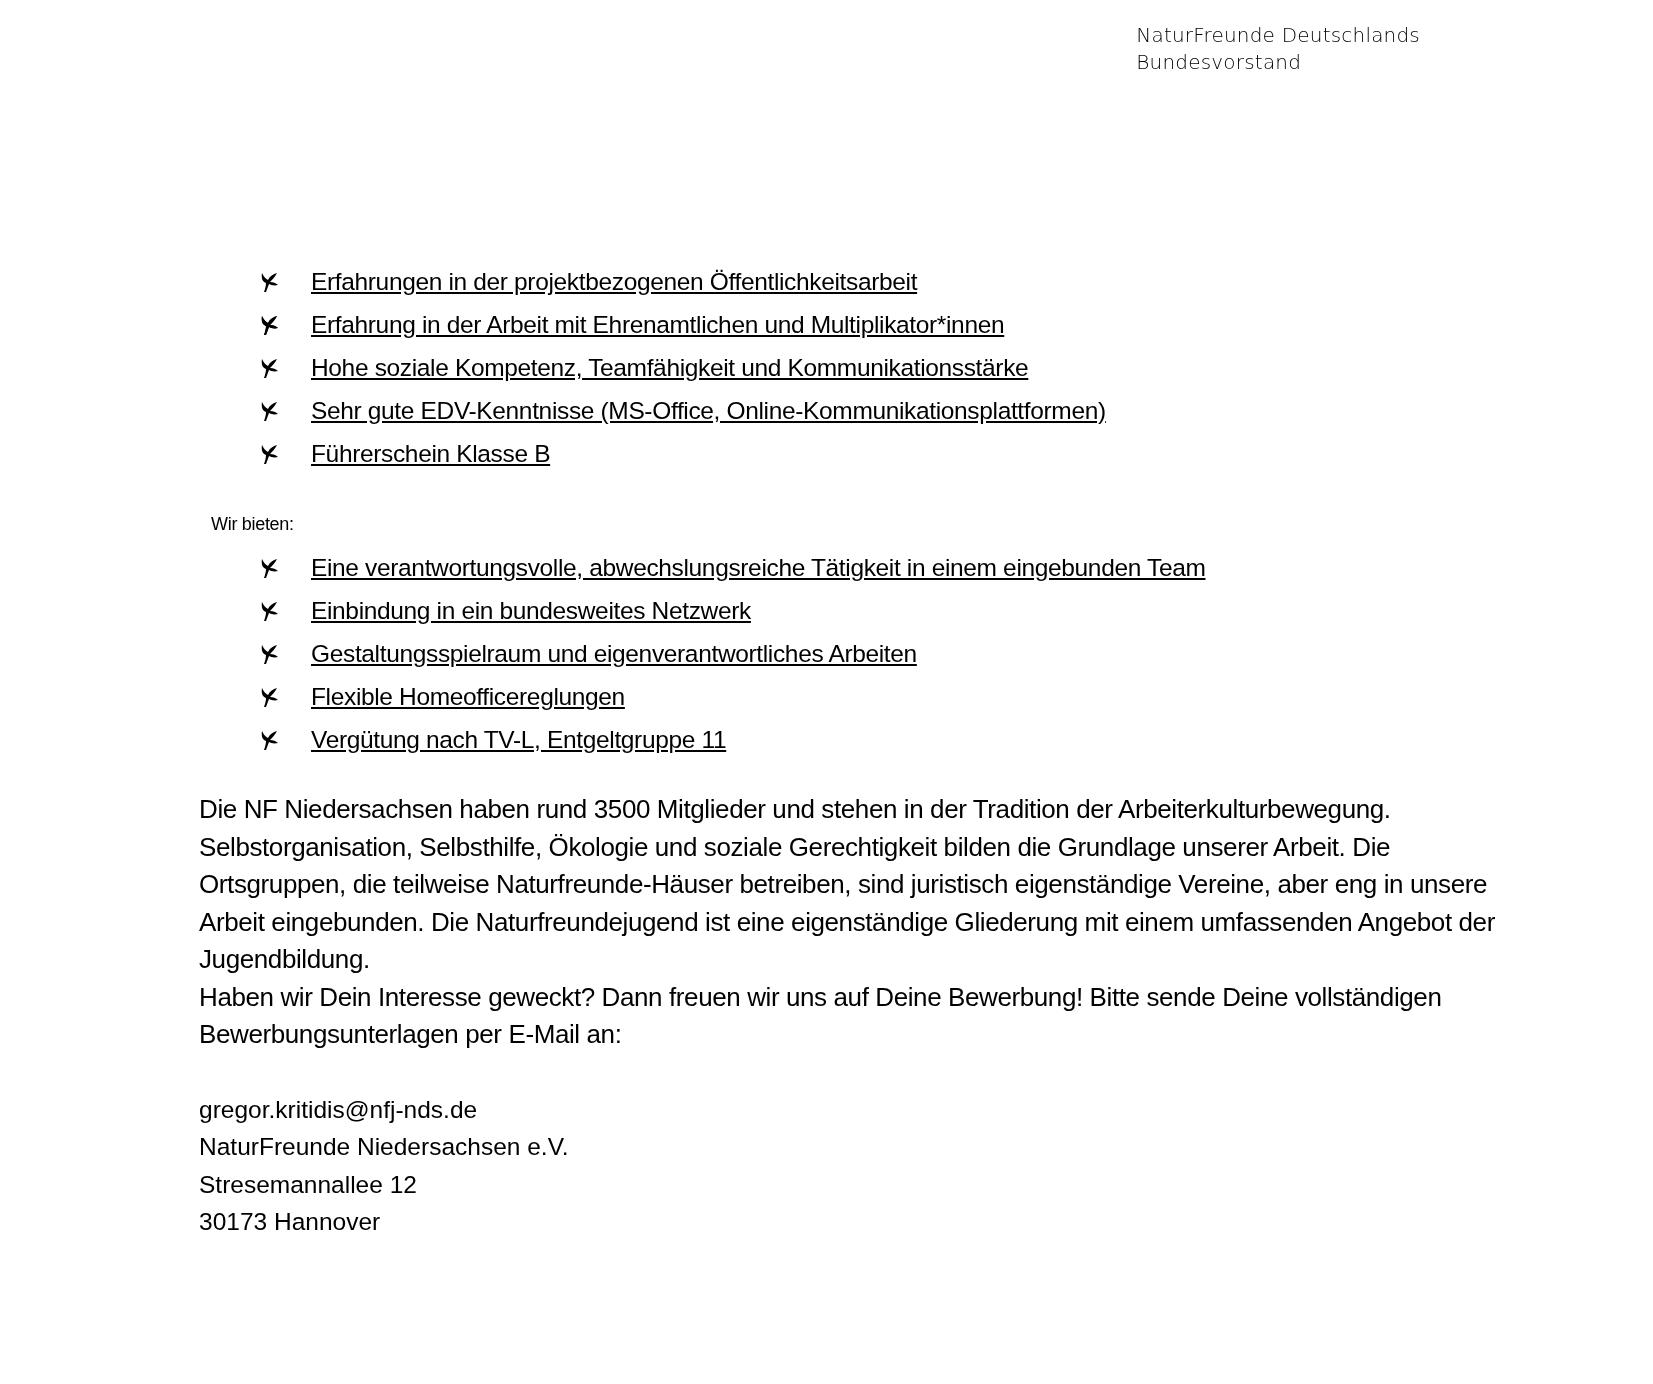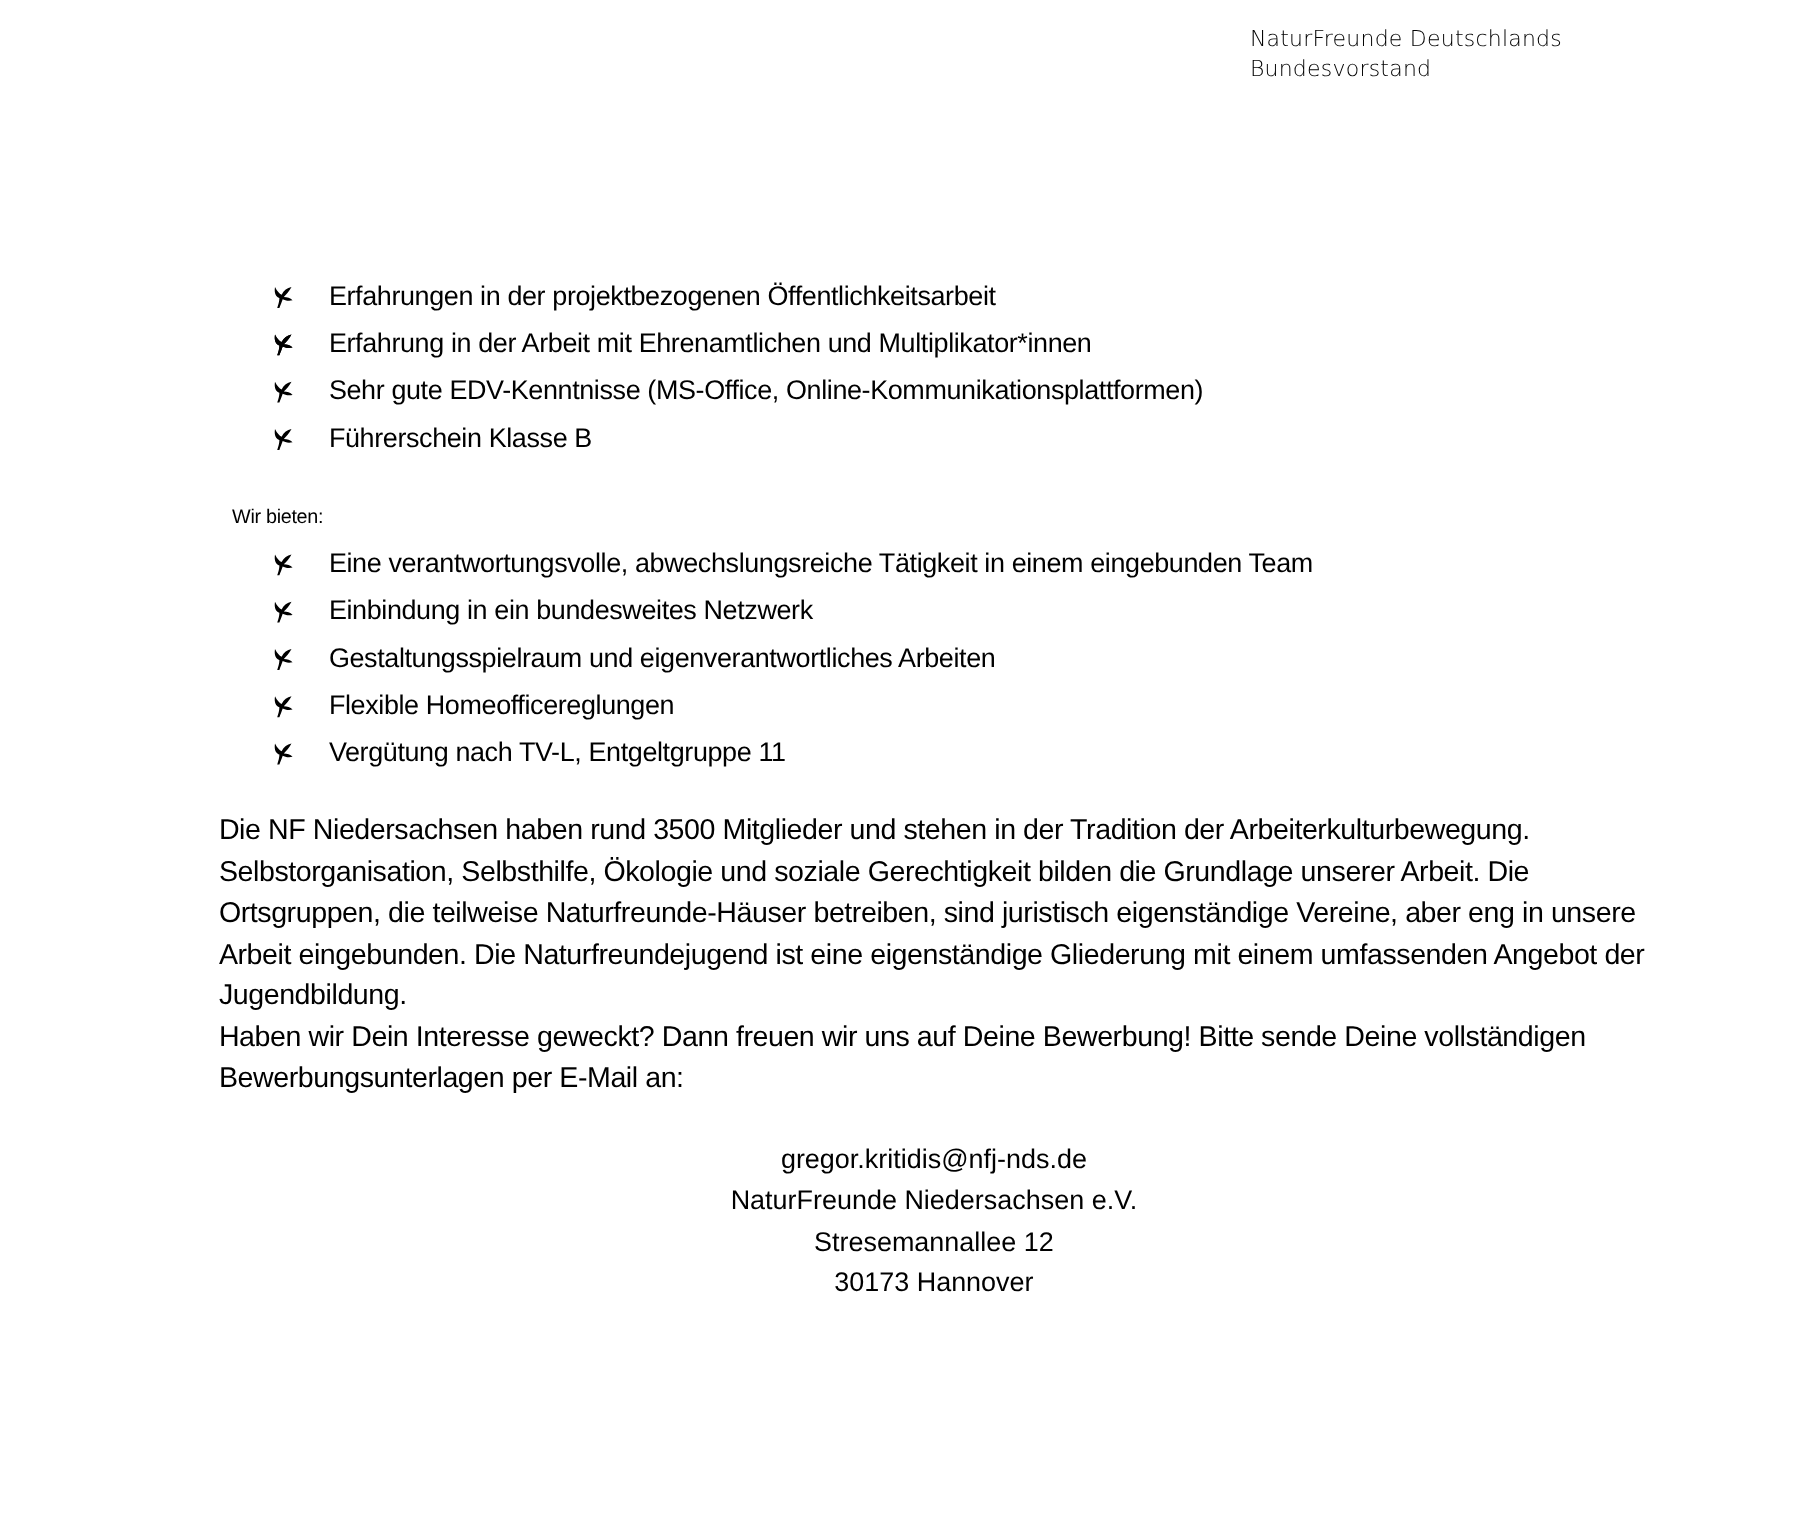--- a/index.html
+++ b/index.html
@@ -6,41 +6,41 @@
   body {
     width: 1653px; height: 1384px; position: relative; overflow: hidden;
     font-family: "Liberation Sans", sans-serif; color: #000;
   }
   .header {
     position: absolute; right: 233px; top: 22px;
     text-align: left; font-size: 20px; line-height: 27px;
     font-family: "DejaVu Sans", sans-serif; font-weight: 300; letter-spacing: 0.2px;
   }
   .content { position: absolute; left: 199px; top: 248px; width: 1300px; }
-  .list { list-style: none; margin: 0; padding: 0; }
+  .list { list-style: none; margin: 12px; padding: 0; text-decoration: underline; }
   .list li {
     position: relative; padding-left: 100px;
     font-size: 24.5px; line-height: 43px; letter-spacing: -0.35px;
   }
   .bullet {
     position: absolute; left: 47px; top: 11px; width: 22px; height: 22px;
   }
   .section-title {
     font-weight: normal; font-size: 18px; line-height: 43px;
     margin: 28px 0 0 12px; letter-spacing: -0.3px;
   }
   .list2 { margin-top: 0; }
   .para {
     margin-top: 30px; font-size: 26px; line-height: 37.5px; letter-spacing: -0.4px;
   }
   .para p { margin: 0; }
   .contact {
     margin-top: 37px; font-size: 24.5px; line-height: 37.5px; letter-spacing: 0px;
   }
-  .contact div { margin: 0; text-align: center; }
+  .contact div { margin: 0; }
 </style>
 </head>
 <body>
 
 <div class="header">
   <div>NaturFreunde Deutschlands</div>
   <div>Bundesvorstand</div>
 </div>
 
 <div class="content">
@@ -48,20 +48,23 @@
   <ul class="list">
     <li><svg class="bullet" viewBox="0 0 22 22">
           <path d="M4 2 C6 6 8 8 10 9 C12 5 15 3 19 2 C17 6 14 9 12 11 C15 11 18 12 20 14 C16 15 13 14 11 13 C10 16 9 18 8 21 L6 21 C7 18 8 15 8 12 C5 11 3 8 4 2 Z" fill="#000"></path>
         </svg><span>Erfahrungen in der projektbezogenen Öffentlichkeitsarbeit</span></li>
     <li><svg class="bullet" viewBox="0 0 22 22">
           <path d="M4 2 C6 6 8 8 10 9 C12 5 15 3 19 2 C17 6 14 9 12 11 C15 11 18 12 20 14 C16 15 13 14 11 13 C10 16 9 18 8 21 L6 21 C7 18 8 15 8 12 C5 11 3 8 4 2 Z" fill="#000"></path>
         </svg></li>
     <li><svg class="bullet" viewBox="0 0 22 22">
           <path d="M4 2 C6 6 8 8 10 9 C12 5 15 3 19 2 C17 6 14 9 12 11 C15 11 18 12 20 14 C16 15 13 14 11 13 C10 16 9 18 8 21 L6 21 C7 18 8 15 8 12 C5 11 3 8 4 2 Z" fill="#000"></path>
         </svg><span>Erfahrung in der Arbeit mit Ehrenamtlichen und Multiplikator*innen</span></li>
+    <li><svg class="bullet" viewBox="0 0 22 22">
+          <path d="M4 2 C6 6 8 8 10 9 C12 5 15 3 19 2 C17 6 14 9 12 11 C15 11 18 12 20 14 C16 15 13 14 11 13 C10 16 9 18 8 21 L6 21 C7 18 8 15 8 12 C5 11 3 8 4 2 Z" fill="#000"></path>
+        </svg><span>Hohe soziale Kompetenz, Teamfähigkeit und Kommunikationsstärke</span></li>
     <li><svg class="bullet" viewBox="0 0 22 22">
           <path d="M4 2 C6 6 8 8 10 9 C12 5 15 3 19 2 C17 6 14 9 12 11 C15 11 18 12 20 14 C16 15 13 14 11 13 C10 16 9 18 8 21 L6 21 C7 18 8 15 8 12 C5 11 3 8 4 2 Z" fill="#000"></path>
         </svg><span>Sehr gute EDV-Kenntnisse (MS-Office, Online-Kommunikationsplattformen)</span></li>
     <li><svg class="bullet" viewBox="0 0 22 22">
           <path d="M4 2 C6 6 8 8 10 9 C12 5 15 3 19 2 C17 6 14 9 12 11 C15 11 18 12 20 14 C16 15 13 14 11 13 C10 16 9 18 8 21 L6 21 C7 18 8 15 8 12 C5 11 3 8 4 2 Z" fill="#000"></path>
         </svg><span>Führerschein Klasse B</span></li>
   </ul>
 
   <div class="section-title">Wir bieten:</div>
 

